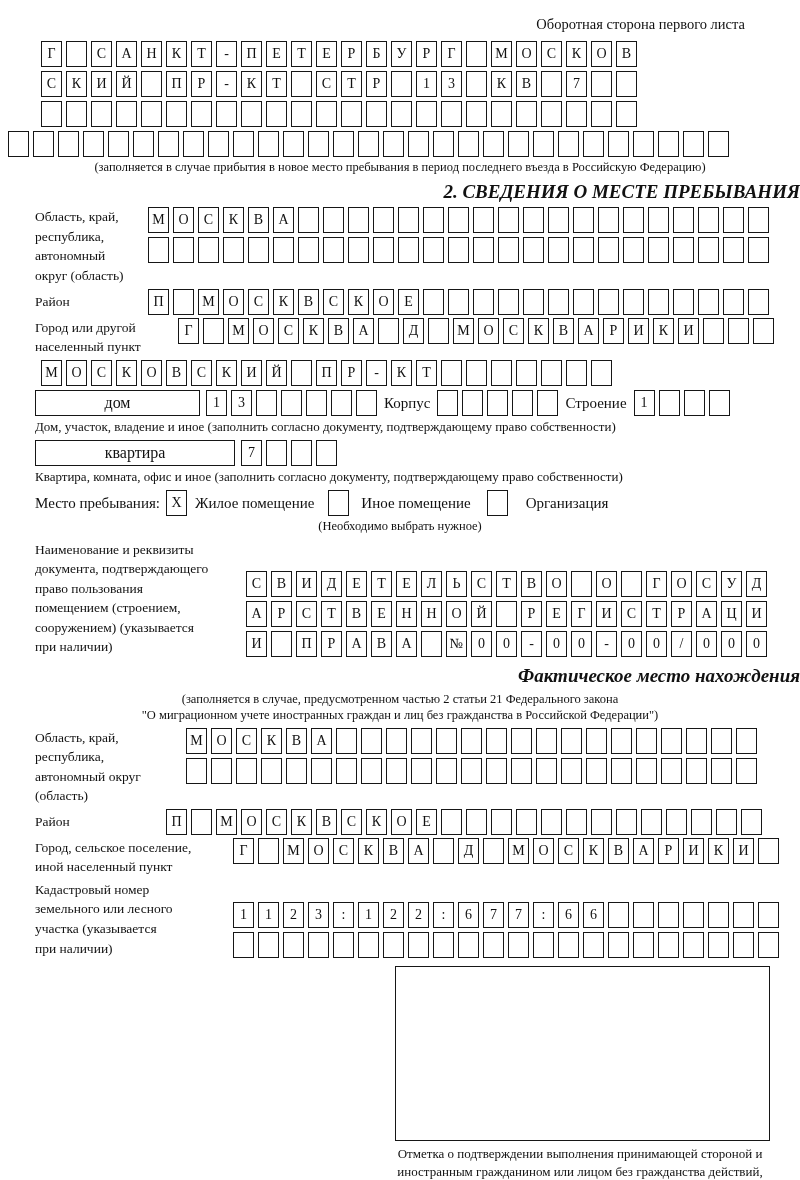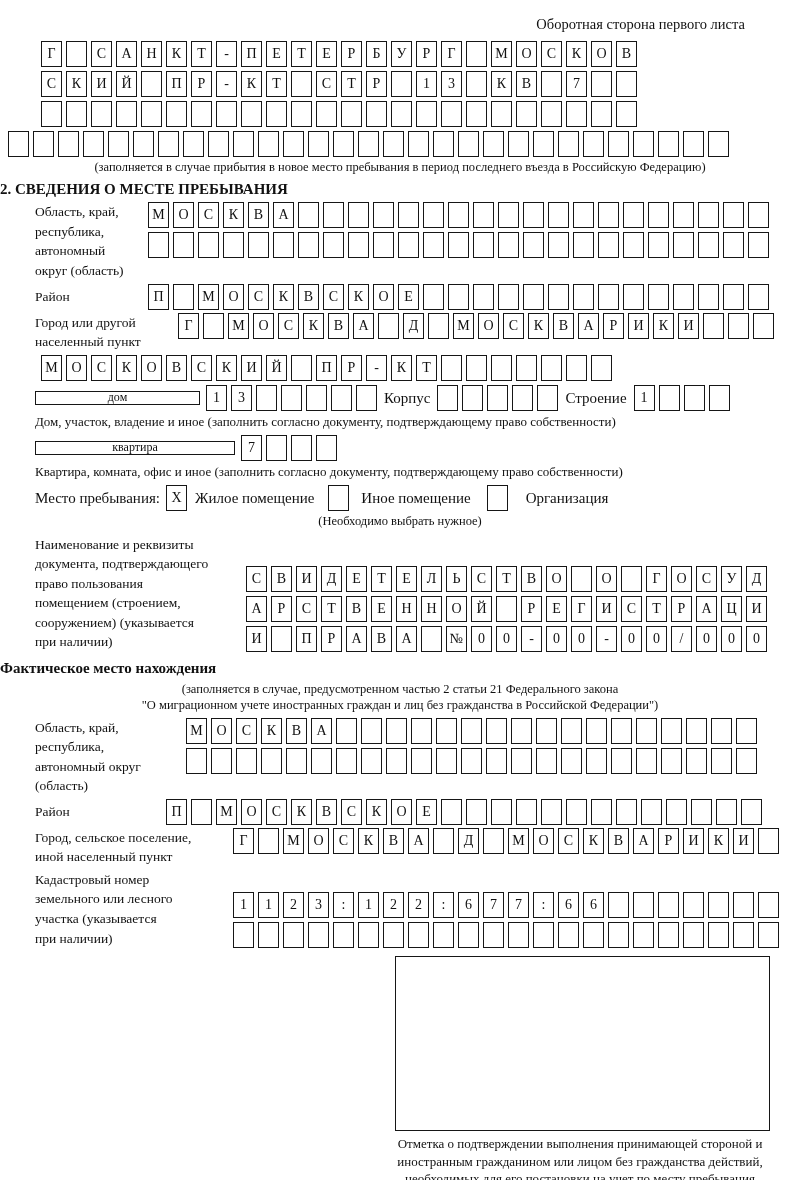--- a/index.html
+++ b/index.html
@@ -4,23 +4,23 @@
 <style>
   html,body{margin:0;padding:0;background:#fff;}
   body{width:800px;height:1180px;overflow:hidden;font-family:"Liberation Serif","DejaVu Serif",serif;color:#111;}
   .page{width:800px;padding-top:16px;box-sizing:border-box;}
   .hdr-note{text-align:right;padding-right:55px;font-size:14.5px;}
   .frow{display:flex;align-items:flex-start;}
   .lbl{font-size:13.5px;line-height:1.45;white-space:pre-line;flex-shrink:0;}
   .cellrows{display:flex;flex-direction:column;gap:4px;}
   .cells{display:flex;gap:4px;}
   .cell{box-sizing:border-box;width:21px;height:26px;border:1.6px solid #161616;display:flex;align-items:center;justify-content:center;font-size:14px;flex-shrink:0;}
-  .bigbox{box-sizing:border-box;border:1.6px solid #161616;height:14px;display:flex;align-items:center;justify-content:center;font-size:12px;flex-shrink:0;}
+  .bigbox{box-sizing:border-box;border:1.6px solid #161616;height:26px;display:flex;align-items:center;justify-content:center;font-size:16px;flex-shrink:0;}
   .note{font-size:12.5px;text-align:center;line-height:1.3;}
-  .sec-title{font-weight:bold;font-size:15px;text-align:left;}
+  .sec-title{font-weight:bold;font-size:19px;text-align:right;font-style:italic;}
   .inline-lbl{font-size:15px;line-height:26px;white-space:nowrap;}
   .stamp-box{box-sizing:border-box;border:1.6px solid #161616;width:375px;height:175px;margin-left:395px;}
   .stamp-caption{width:410px;margin-left:375px;text-align:center;font-size:13px;line-height:1.35;margin-top:4px;}
 </style>
 </head>
 <body>
 
 <div class="page">
 
   <div class="hdr-note">Оборотная сторона первого листа</div>

